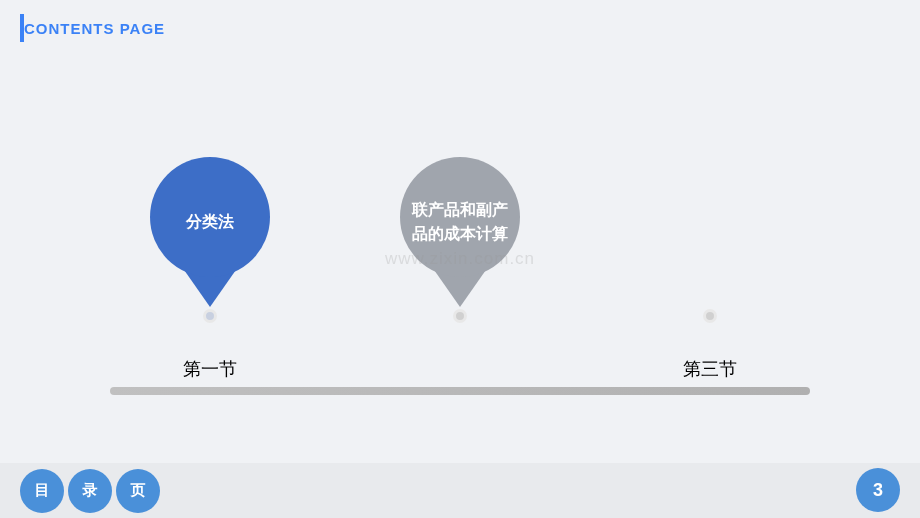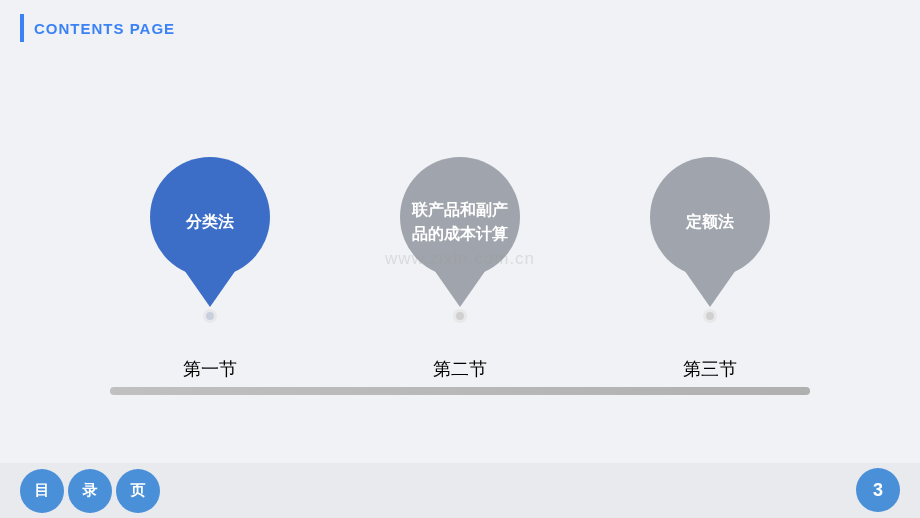--- a/index.html
+++ b/index.html
@@ -13,21 +13,21 @@
       position: relative;
     }
 
     
     .header {
       position: absolute;
       top: 14px;
       left: 20px;
       display: flex;
       align-items: center;
-      gap: 10px;
+      gap: 0;
     }
 
     .header-accent {
       width: 4px;
       height: 28px;
       background: #3b82f6;
     }
 
     .header-title {
       color: #3b82f6;
@@ -267,31 +267,27 @@
       </div>
 
       <div class="pin-item">
         <div class="pin-shape gray">
           <span class="pin-text">联产品和副产<br>品的成本计算</span>
         </div>
         <div class="pin-dot"></div>
       </div>
 
       <div class="pin-item">
-        <div class="pin-shape gray">
-          <span class="pin-text">定额法</span>
-        </div>
         <div class="pin-dot"></div>
       </div>
 
     </div>
 
     <div class="labels-row">
       <div class="section-label">第一节</div>
-      <div class="section-label">第二节</div>
       <div class="section-label">第三节</div>
     </div>
 
   </div>
 </div>
 
 <div class="watermark">www.zixin.com.cn</div>
 
 <div class="bottom-bar">
   <div class="bottom-tabs">

